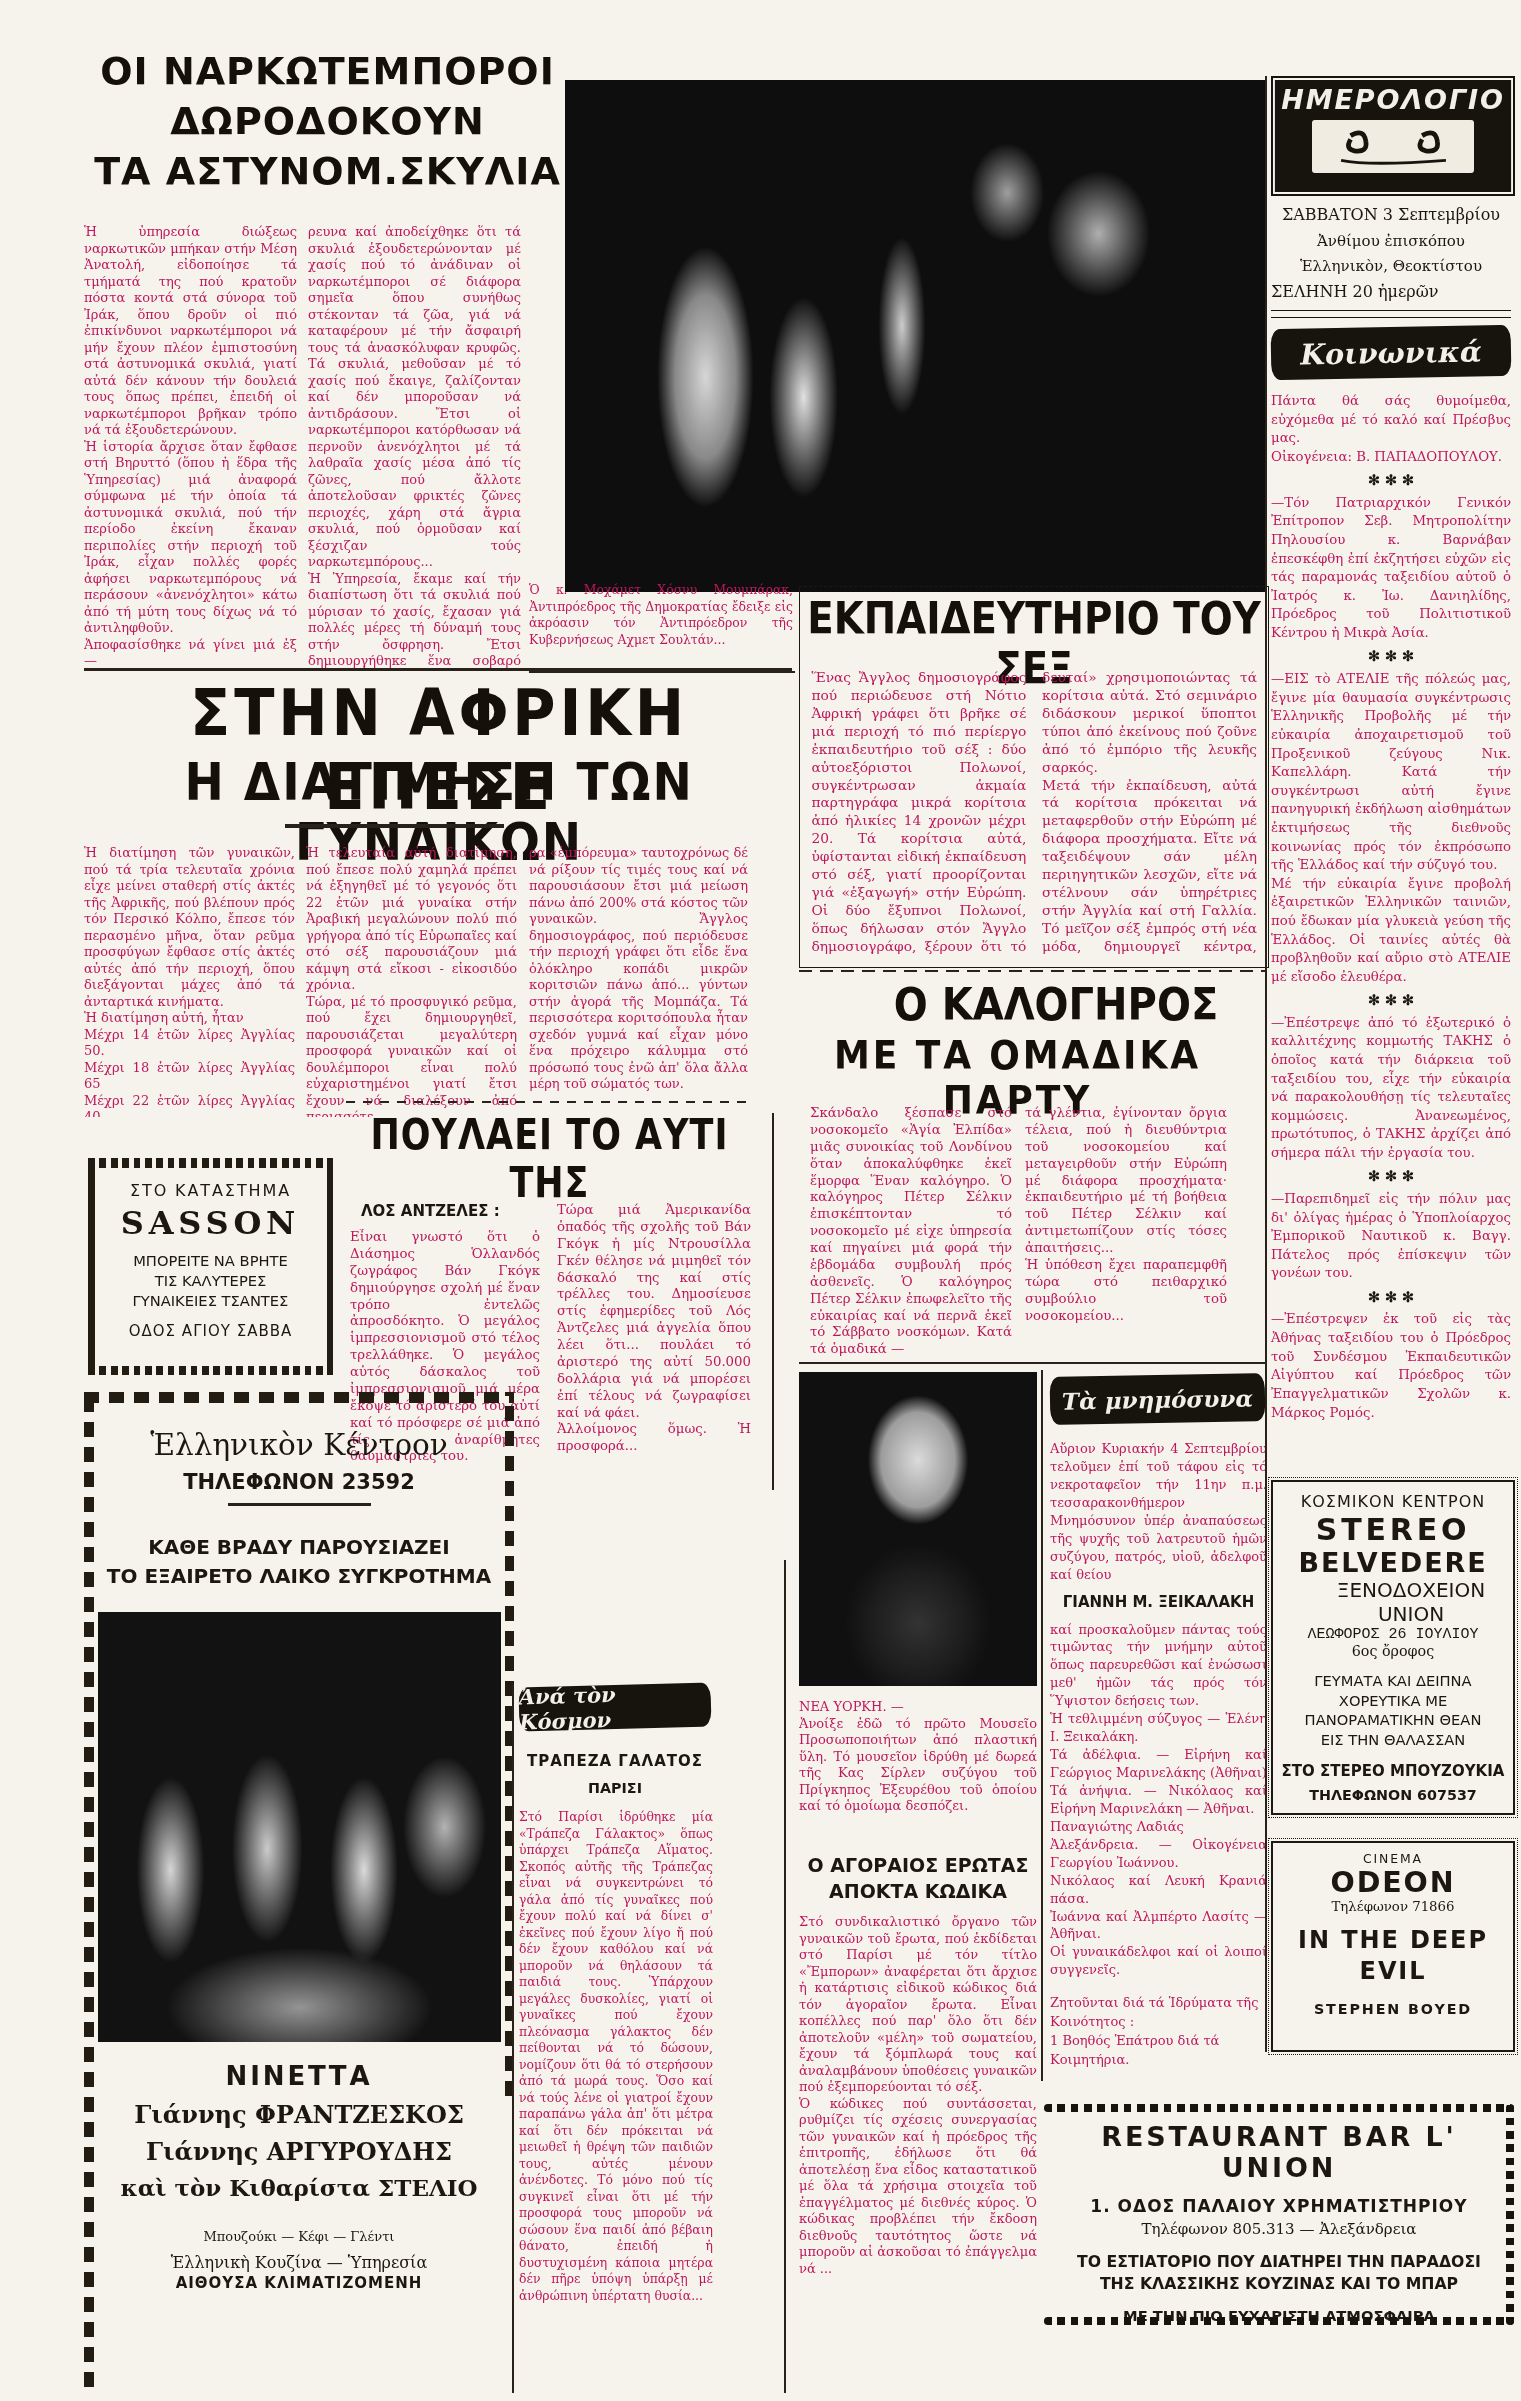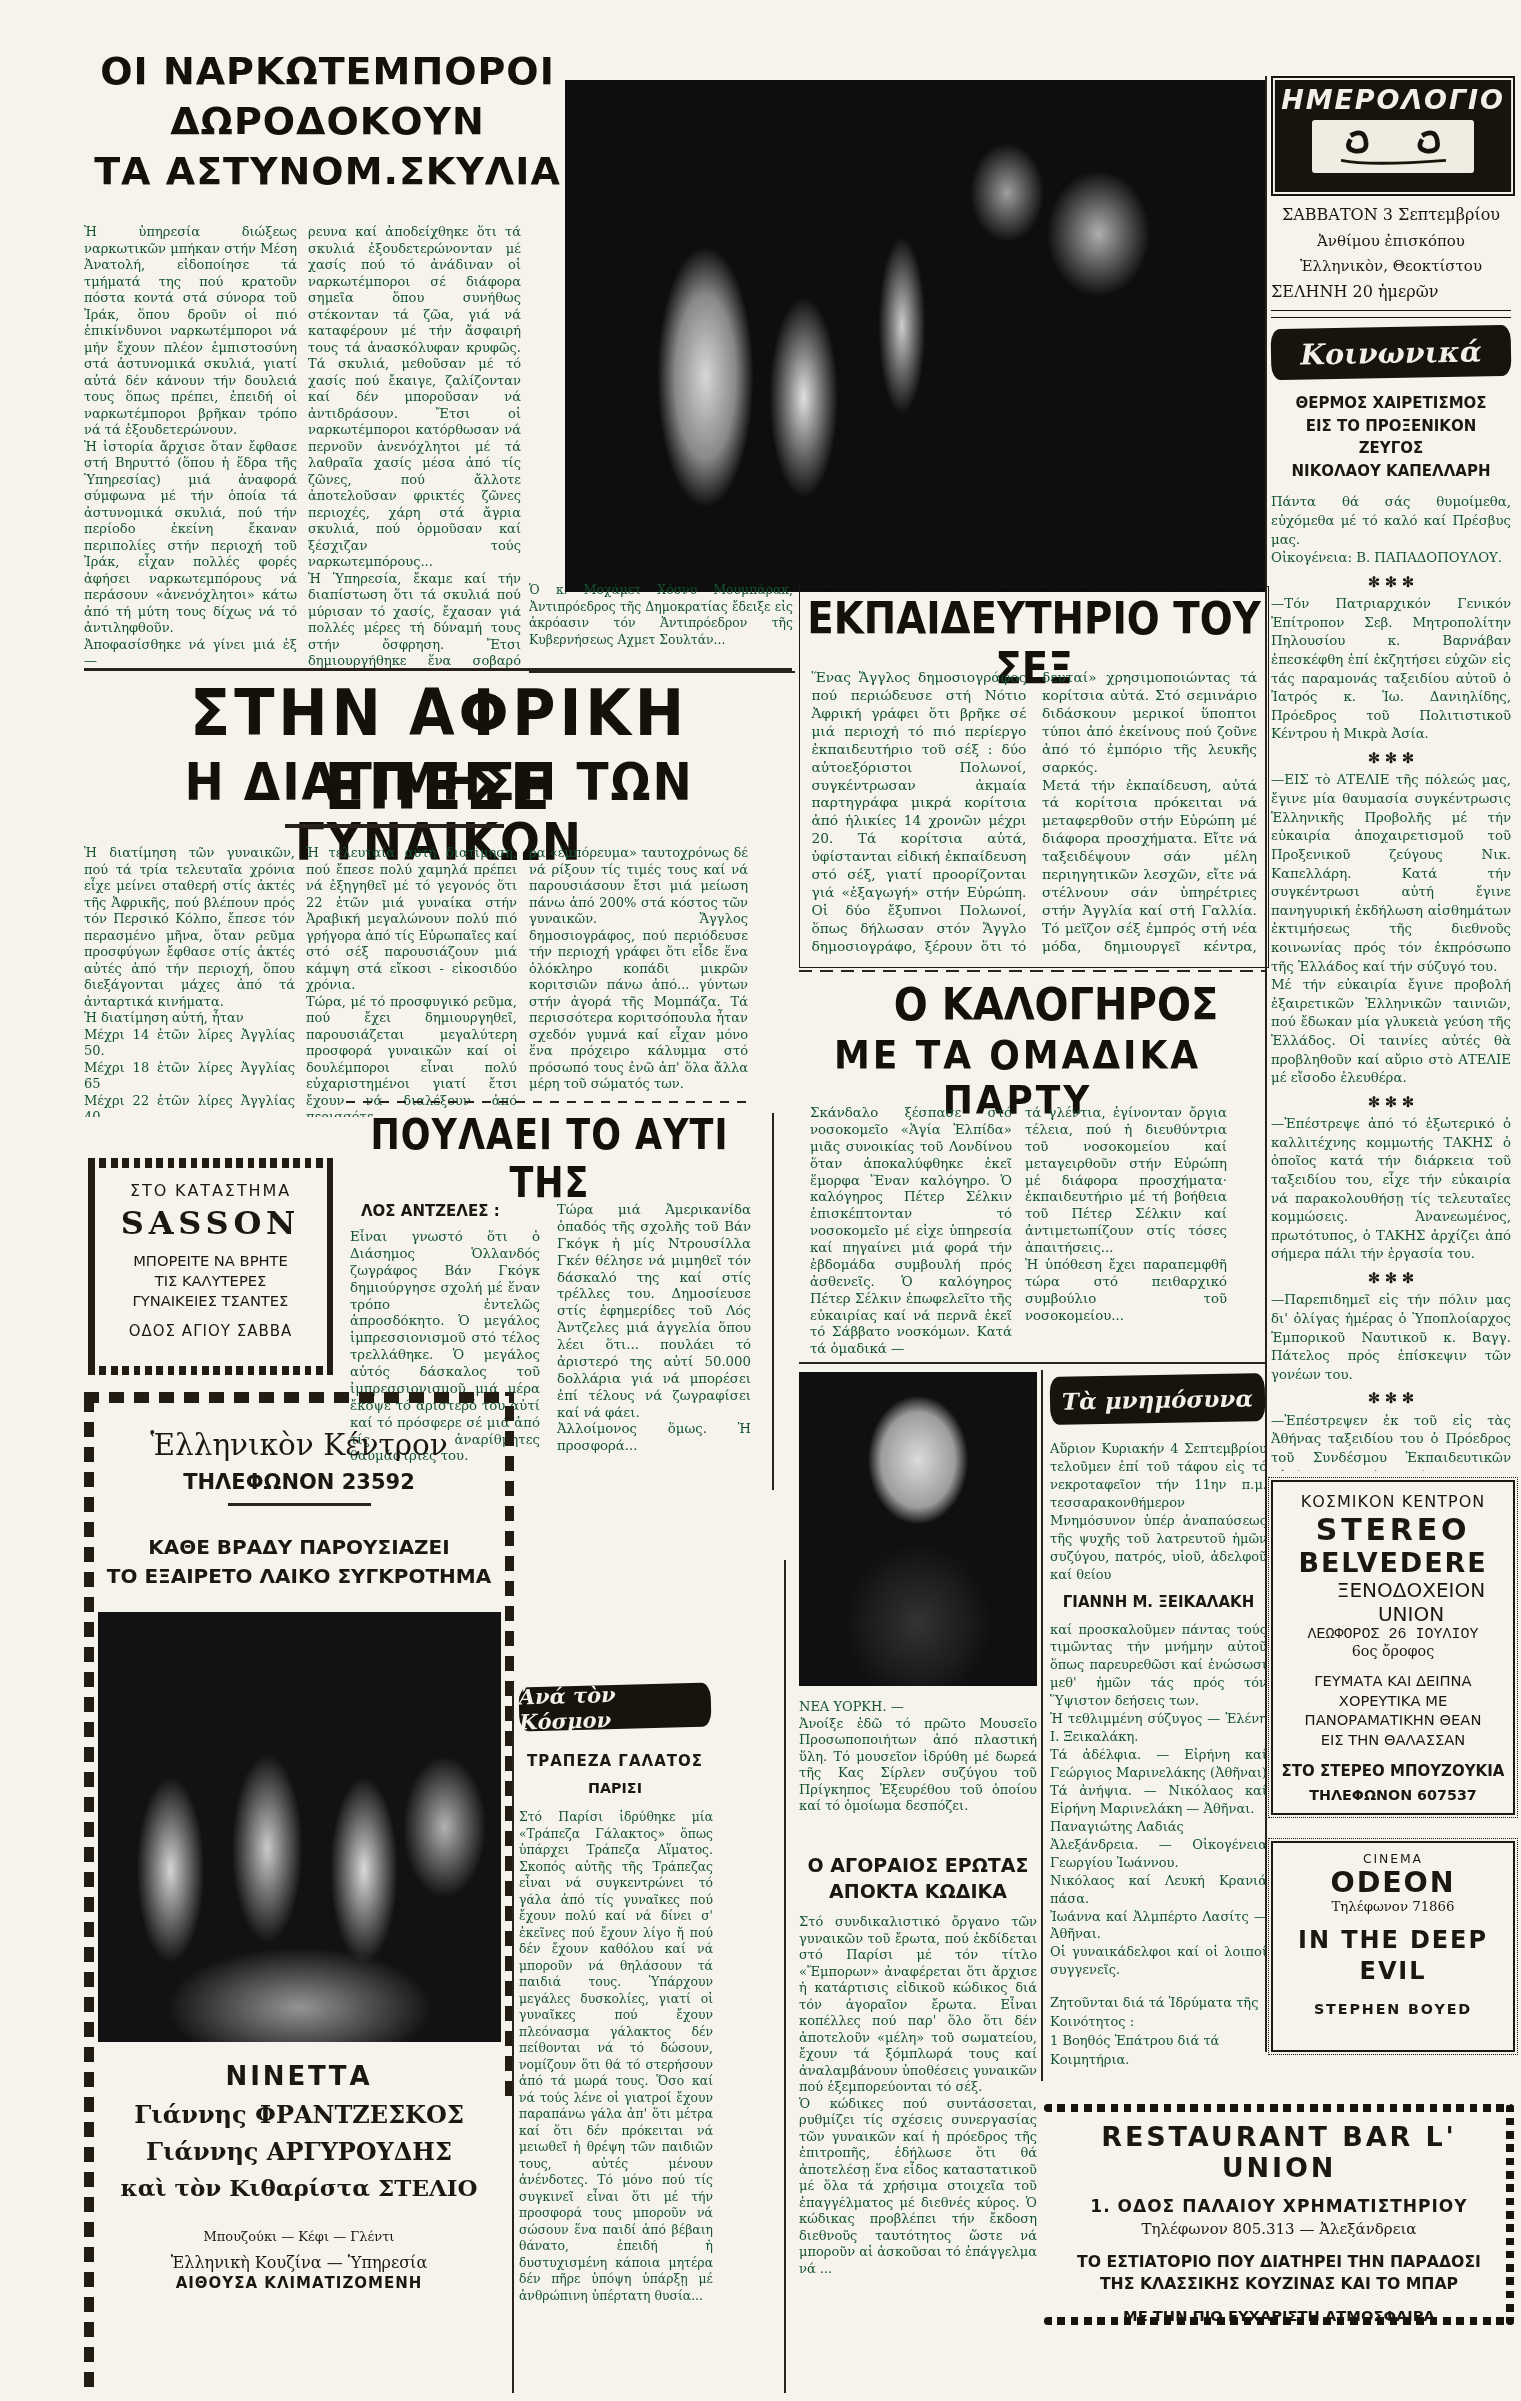--- a/index.html
+++ b/index.html
@@ -5,21 +5,21 @@
   html,body{margin:0;padding:0;background:#d8d4ca;}
   .sheet{position:relative;width:1522px;height:2402px;background:#f5f3ec;color:#1c170f;overflow:hidden;
          font-family:"DejaVu Serif","Liberation Serif",serif;}
   .abs{position:absolute;}
   .san{font-family:"DejaVu Sans","Liberation Sans",sans-serif;}
   .ser{font-family:"DejaVu Serif","Liberation Serif",serif;}
   .b{font-weight:bold;}
   .ctr{text-align:center;}
   .jus{text-align:justify;}
   .pre{white-space:pre-line;}
-  .col{font-size:13px;line-height:1.27;color:#14532d;overflow:hidden;}
+  .col{font-size:13px;line-height:1.27;color:#be185d;overflow:hidden;}
   .headline{color:#15100a;font-weight:bold;}
   .rule{background:#28221a;}
   .blackband{background:#17130d;color:#f2efe6;}
   .photo{filter:contrast(1.05) saturate(0);}
   .halftone{background-image:repeating-linear-gradient(0deg,rgba(255,255,255,.05) 0 1px,transparent 1px 2.9px);}
   .hatchbox{background:repeating-linear-gradient(90deg,#221c13 0 6.7px,#f5f3ec 6.7px 11.4px);}
   .zigzag{border:2.9px solid #1d1811;outline:1.9px dotted #1d1811;outline-offset:2.9px;background:#f5f3ec;}
   .chainH{background:repeating-linear-gradient(90deg,#17130d 0 7.6px,transparent 7.6px 13.3px);border-radius:3.8px;}
   .chainV{background:repeating-linear-gradient(0deg,#17130d 0 7.6px,transparent 7.6px 13.3px);border-radius:3.8px;}
   .label-blob{display:flex;align-items:center;justify-content:center;border-radius:9.5px/15px;
@@ -63,24 +63,20 @@
   <div class="abs ser ctr pre" style="left:1271px;top:205px;width:240px;font-size:16px;">ΣΑΒΒΑΤΟΝ 3 Σεπτεμβρίου</div>
   <div class="abs ser ctr pre" style="left:1271px;top:232px;width:240px;font-size:15px;">Ἀνθίμου ἐπισκόπου</div>
   <div class="abs ser ctr pre" style="left:1271px;top:257px;width:240px;font-size:15px;">Ἑλληνικὸν, Θεοκτίστου</div>
   <div class="abs ser pre" style="left:1271px;top:282px;width:240px;font-size:16px;">ΣΕΛΗΝΗ 20 ἡμερῶν</div>
   <div class="abs" style="left:1271px;top:310px;width:240px;height:5.7px;border-top:1.9px solid #17130d;border-bottom:1.9px solid #17130d;"></div>
 
   <div class="abs blackband label-blob ser" style="left:1271px;top:327px;width:240px;height:51px;font-size:28.5px;transform:rotate(-1deg);">
     <span>Κοινωνικά</span>
   </div>
   <div class="abs" style="left:1271px;top:392px;width:240px;height:1079px;overflow:hidden;">
-    <div class="san b ctr pre" style="font-size:15px;line-height:1.5;margin-bottom:11.4px;">ΘΕΡΜΟΣ ΧΑΙΡΕΤΙΣΜΟΣ
-ΕΙΣ ΤΟ ΠΡΟΞΕΝΙΚΟΝ
-ΖΕΥΓΟΣ
-ΝΙΚΟΛΑΟΥ ΚΑΠΕΛΛΑΡΗ</div>
     <div class="col jus pre" style="font-size:13.3px;line-height:1.4;">Πάντα θά σάς θυμοίμεθα, εὐχόμεθα μέ τό καλό καί Πρέσβυς μας.
 Οἰκογένεια: Β. ΠΑΠΑΔΟΠΟΥΛΟΥ.</div>
     <div class="ctr b" style="font-size:14.3px;margin:5.7px 0;">✻ ✻ ✻</div>
     <div class="col jus pre" style="font-size:13.3px;line-height:1.4;">—Τόν Πατριαρχικόν Γενικόν Ἐπίτροπον Σεβ. Μητροπολίτην Πηλουσίου κ. Βαρνάβαν ἐπεσκέφθη ἐπί ἐκζητήσει εὐχῶν εἰς τάς παραμονάς ταξειδίου αὐτοῦ ὁ Ἰατρός κ. Ἰω. Δανιηλίδης, Πρόεδρος τοῦ Πολιτιστικοῦ Κέντρου ἡ Μικρὰ Ἀσία.</div>
     <div class="ctr b" style="font-size:14.3px;margin:5.7px 0;">✻ ✻ ✻</div>
     <div class="col jus pre" style="font-size:13.3px;line-height:1.4;">—ΕΙΣ τὸ ΑΤΕΛΙΕ τῆς πόλεώς μας, ἔγινε μία θαυμασία συγκέντρωσις Ἑλληνικῆς Προβολῆς μέ τήν εὐκαιρία ἀποχαιρετισμοῦ τοῦ Προξενικοῦ ζεύγους Νικ. Καπελλάρη. Κατά τήν συγκέντρωσι αὐτή ἔγινε πανηγυρική ἐκδήλωση αἰσθημάτων ἐκτιμήσεως τῆς διεθνοῦς κοινωνίας πρός τόν ἐκπρόσωπο τῆς Ἑλλάδος καί τήν σύζυγό του.
 Μέ τήν εὐκαιρία ἔγινε προβολή ἐξαιρετικῶν Ἑλληνικῶν ταινιῶν, πού ἔδωκαν μία γλυκειὰ γεύση τῆς Ἑλλάδος. Οἱ ταινίες αὐτές θὰ προβληθοῦν καί αὔριο στὸ ΑΤΕΛΙΕ μέ εἴσοδο ἐλευθέρα.</div>
     <div class="ctr b" style="font-size:14.3px;margin:5.7px 0;">✻ ✻ ✻</div>
     <div class="col jus pre" style="font-size:13.3px;line-height:1.4;">—Ἐπέστρεψε ἀπό τό ἐξωτερικό ὁ καλλιτέχνης κομμωτής ΤΑΚΗΣ ὁ ὁποῖος κατά τήν διάρκεια τοῦ ταξειδίου του, εἶχε τήν εὐκαιρία νά παρακολουθήσῃ τίς τελευταῖες κομμώσεις. Ἀνανεωμένος, πρωτότυπος, ὁ ΤΑΚΗΣ ἀρχίζει ἀπό σήμερα πάλι τήν ἐργασία του.</div>
     <div class="ctr b" style="font-size:14.3px;margin:5.7px 0;">✻ ✻ ✻</div>

